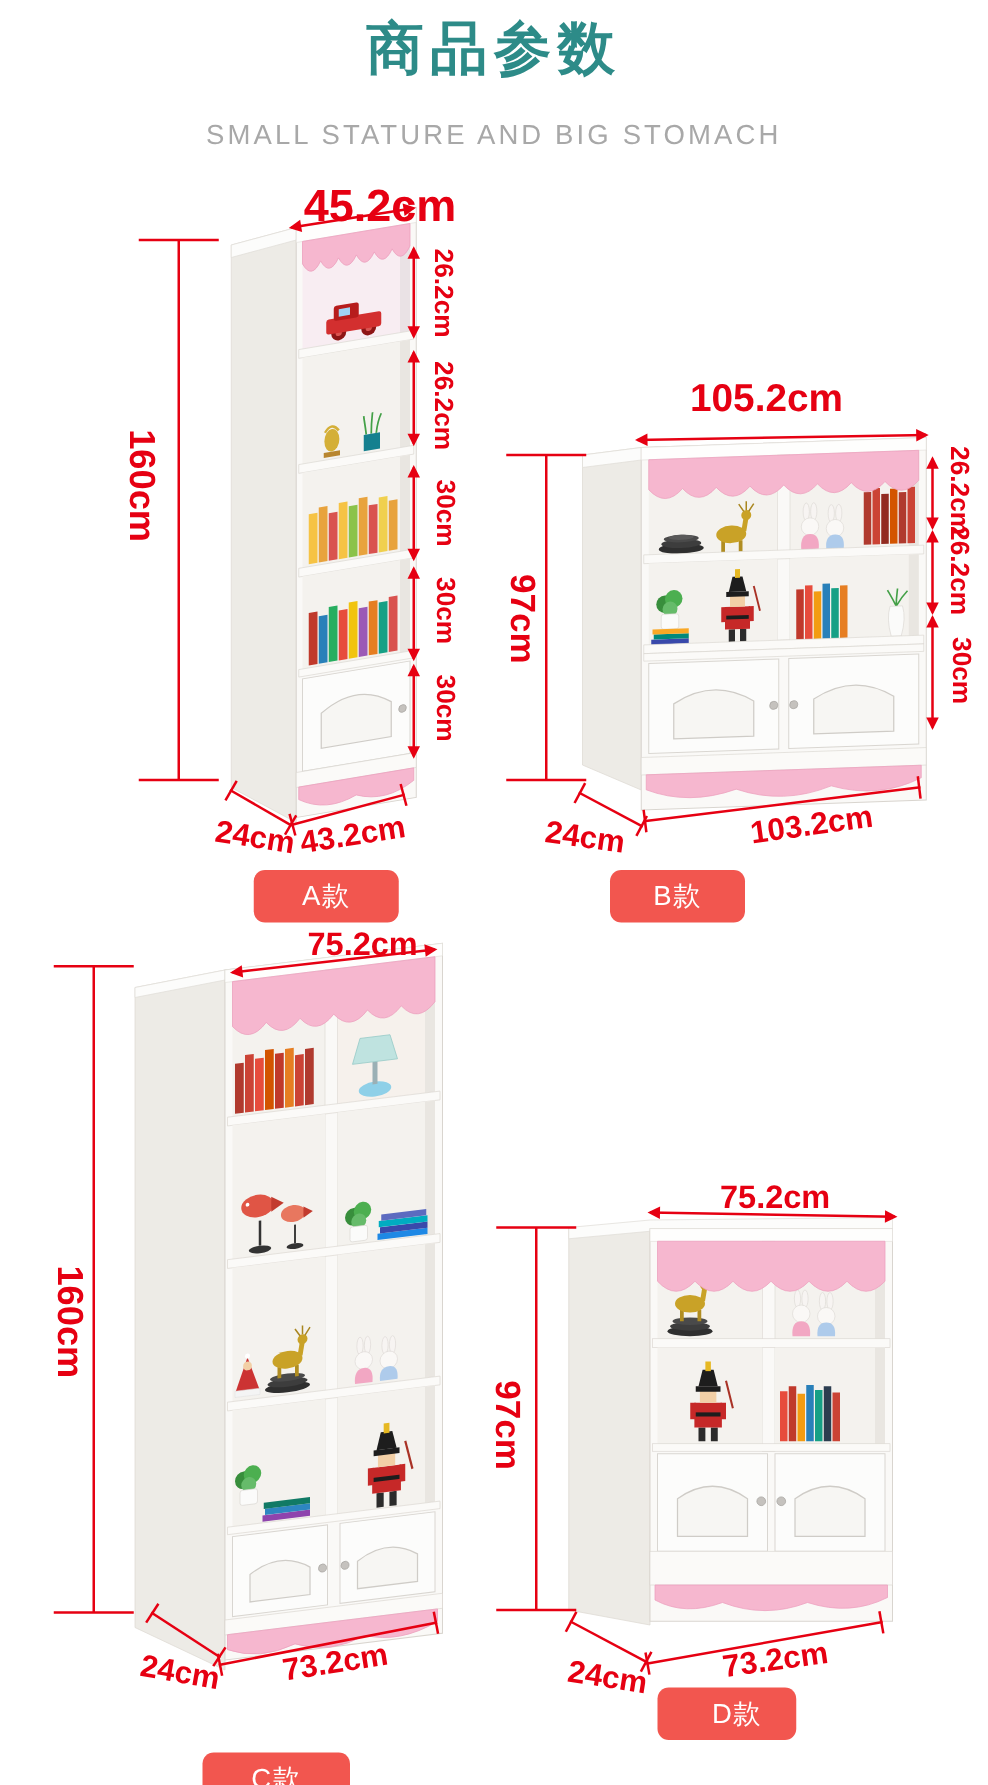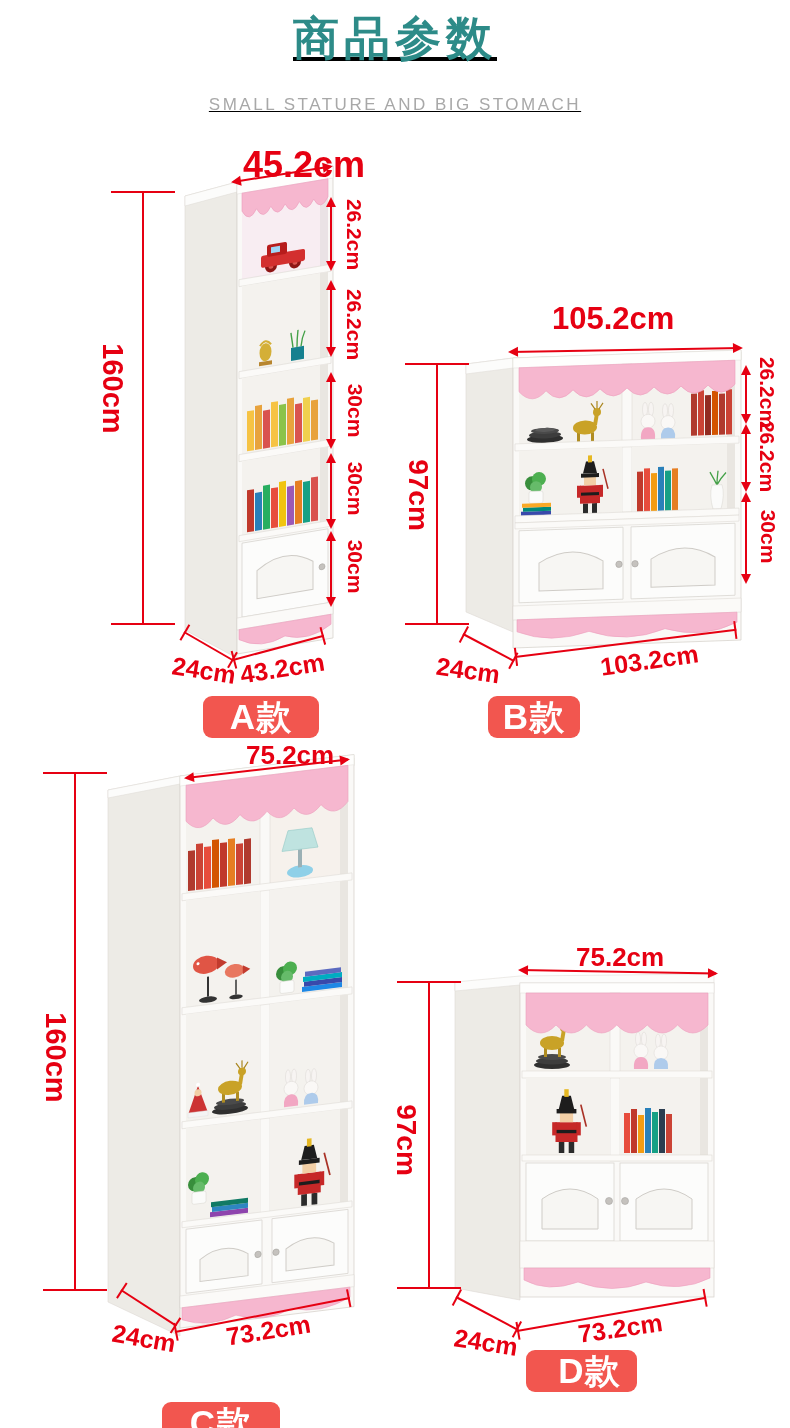--- a/index.html
+++ b/index.html
@@ -1,23 +1,23 @@
 <!DOCTYPE html>
 <html><head>
 <meta charset="utf-8">
 <style>
   html,body{margin:0;padding:0;background:#fff;}
   .canvas{position:relative;width:790px;height:1428px;margin:0 auto;background:#ffffff;overflow:hidden;
           font-family:"Liberation Sans","DejaVu Sans",sans-serif;}
   
-  .header{position:absolute;left:0;top:0;width:790px;text-align:center;text-decoration:underline;}
+  .header{position:absolute;left:0;top:0;width:790px;text-align:center;}
   .title{margin:8px 0 0 0;font-size:46px;font-weight:bold;color:#2d8b88;letter-spacing:5px;}
   .tagline{display:inline-block;margin-top:6px;background:#f2d438;border-radius:6px;
            padding:5px 24px;font-size:25px;color:#4a4a40;letter-spacing:3px;}
-  .subtitle{margin-top:7px;font-size:17px;color:#a8a8a8;letter-spacing:2.5px;}
+  .subtitle{margin-top:7px;font-size:22px;color:#a8a8a8;letter-spacing:2.5px;}
   
   .dim{position:absolute;color:#e60012;font-weight:bold;white-space:nowrap;line-height:1;}
   .rot90{transform:rotate(90deg);}
   .arr-h{position:absolute;height:2px;background:#e60012;transform-origin:left center;}
   .arr-h::before{content:"";position:absolute;left:-2px;top:-4px;border-top:5px solid transparent;
                  border-bottom:5px solid transparent;border-right:10px solid #e60012;}
   .arr-h::after{content:"";position:absolute;right:-2px;top:-4px;border-top:5px solid transparent;
                 border-bottom:5px solid transparent;border-left:10px solid #e60012;}
   .arr-v{position:absolute;width:2px;background:#e60012;}
   .arr-v::before{content:"";position:absolute;top:-2px;left:-4px;border-left:5px solid transparent;
@@ -26,21 +26,21 @@
                 border-right:5px solid transparent;border-top:10px solid #e60012;}
   .hline{position:absolute;width:2px;background:#e60012;}
   .hline::before,.hline::after{content:"";position:absolute;left:-31px;width:64px;height:2px;background:#e60012;}
   .hline::before{top:-1px;}
   .hline::after{bottom:-1px;}
   .tline{position:absolute;height:2px;background:#e60012;transform-origin:left center;}
   .tline::before,.tline::after{content:"";position:absolute;top:-8px;width:2px;height:18px;background:#e60012;}
   .tline::before{left:0;}
   .tline::after{right:0;}
   .badge{position:absolute;height:42px;background:#f2564f;border-radius:9px;color:#fff;
-         display:flex;align-items:center;justify-content:center;font-size:35px;font-weight:bold;letter-spacing:1px;}
+         display:flex;align-items:center;justify-content:center;font-size:22px;font-weight:normal;letter-spacing:1px;}
   .cab{position:absolute;}
 </style>
 </head>
 <body>
 
 <div class="canvas">
 
   <div class="header">
     <h1 class="title">商品参数</h1><br>
     <div class="subtitle">SMALL STATURE AND BIG STOMACH</div>
@@ -447,21 +447,21 @@
     <div class="arr-v" style="left:745px;top:367px;height:55px;"></div>
     <div class="dim rot90" style="left:732px;top:382px;font-size:21px;">26.2cm</div>
     <div class="arr-v" style="left:745px;top:426px;height:64px;"></div>
     <div class="dim rot90" style="left:732px;top:446px;font-size:21px;">26.2cm</div>
     <div class="arr-v" style="left:745px;top:494px;height:88px;"></div>
     <div class="dim rot90" style="left:742px;top:526px;font-size:21px;">30cm</div>
     <div class="tline" style="left:463px;top:633px;width:58px;transform:rotate(28deg);"></div>
     <div class="dim" style="left:436px;top:658px;font-size:25px;transform:rotate(8deg);">24cm</div>
     <div class="tline" style="left:515px;top:656px;width:223px;transform:rotate(-7deg);"></div>
     <div class="dim" style="left:600px;top:648px;font-size:25px;transform:rotate(-8deg);">103.2cm</div>
-    <div class="badge" style="left:488px;top:696px;width:92px;">B款</div>
+    <div class="badge" style="left:488px;top:696px;width:108px;">B款</div>
   </div>
 
   <div>
     <div class="dim" style="left:246px;top:742px;font-size:26px;">75.2cm</div>
     <div class="arr-h" style="left:186px;top:777px;width:163px;transform:rotate(-6.5deg);"></div>
     <div class="hline" style="left:74px;top:773px;height:517px;"></div>
     <div class="dim rot90" style="left:10px;top:1043px;font-size:29px;">160cm</div>
     <div class="tline" style="left:121px;top:1289px;width:66px;transform:rotate(33deg);"></div>
     <div class="dim" style="left:112px;top:1326px;font-size:25px;transform:rotate(10deg);">24cm</div>
     <div class="tline" style="left:175px;top:1331px;width:178px;transform:rotate(-11deg);"></div>

